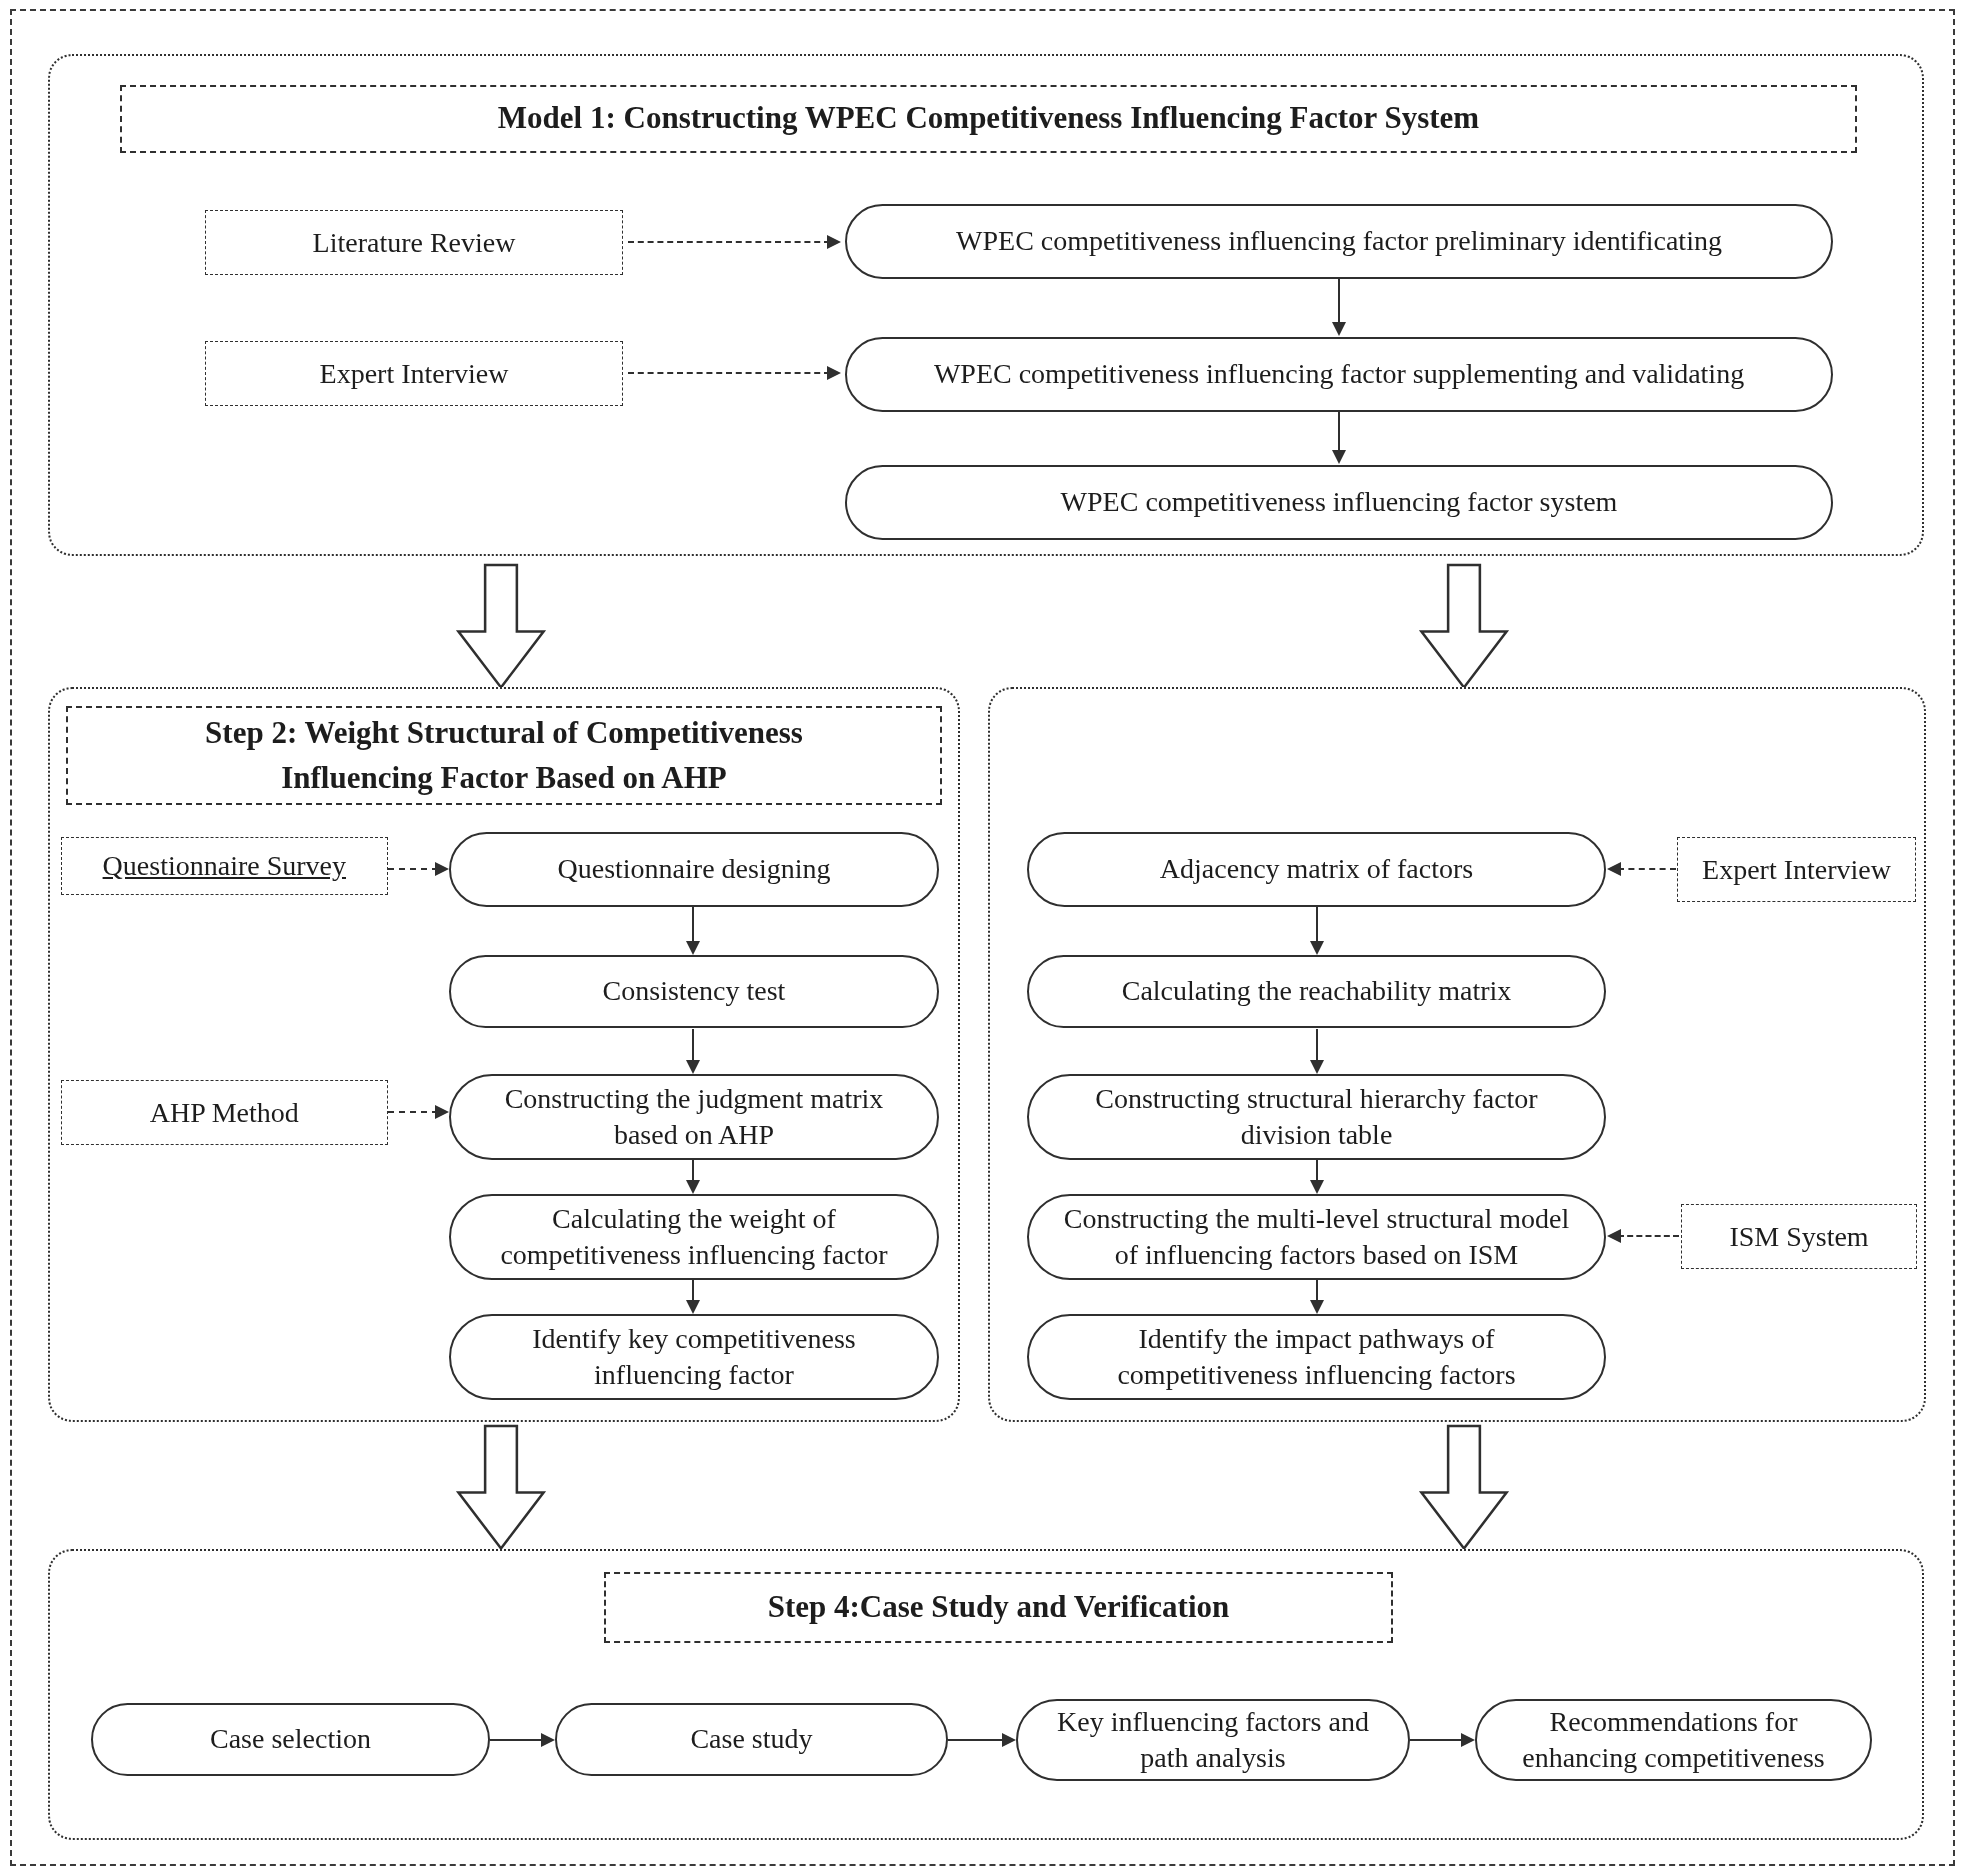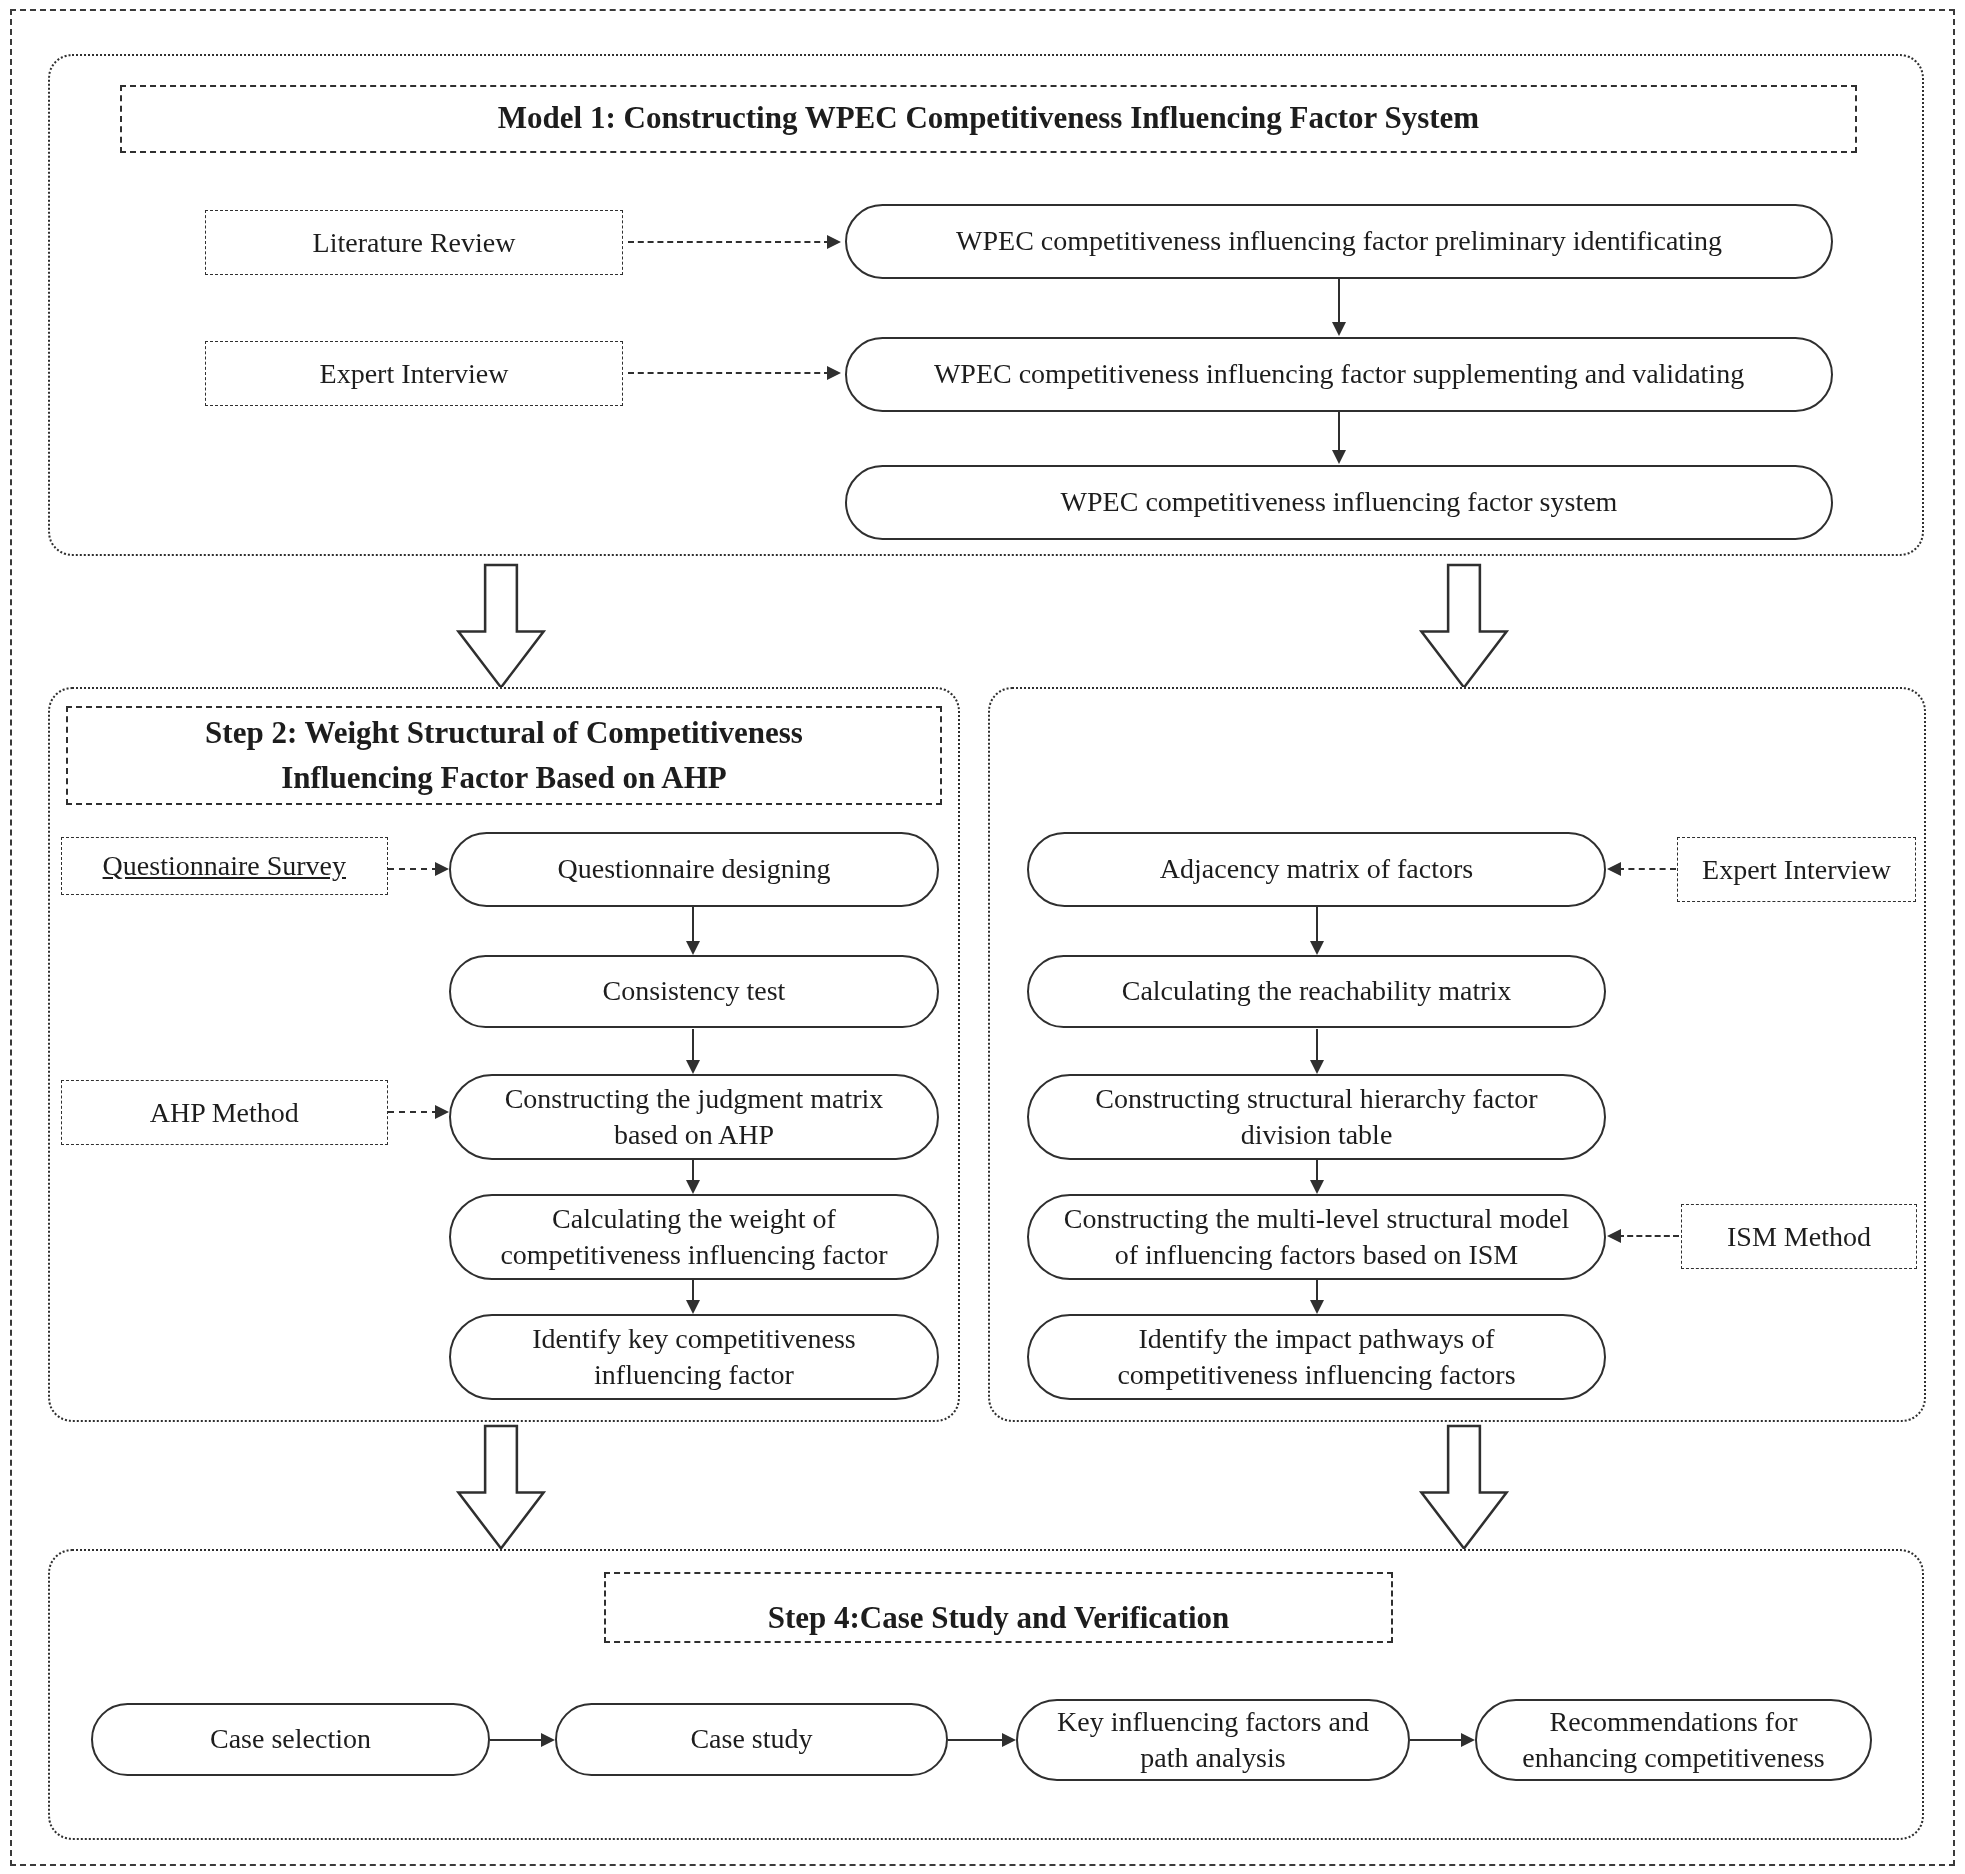--- a/index.html
+++ b/index.html
@@ -92,21 +92,21 @@
   #s3-va2 { left:319px; top:340px; height:45px; }
   #s3-b3 { left:37px; top:385px; width:579px; height:86px; }
   #s3-va3 { left:319px; top:471px; height:34px; }
   #s3-b4 { left:37px; top:505px; width:579px; height:86px; }
   #s3-ha2 { left:617px; top:539px; width:72px; }
   #s3-ism { left:691px; top:515px; width:236px; height:65px; }
   #s3-va4 { left:319px; top:591px; height:34px; }
   #s3-b5 { left:37px; top:625px; width:579px; height:86px; }
 
   #p4 { left:48px; top:1549px; width:1876px; height:291px; }
-  #t4 { left:554px; top:21px; width:789px; height:71px;justify-content:flex-end; }
+  #t4 { left:554px; top:21px; width:789px; height:71px; }
   #s4-b1 { left:41px; top:152px; width:399px; height:73px; }
   #s4-ha1 { left:440px; top:181px; width:65px; }
   #s4-b2 { left:505px; top:152px; width:393px; height:73px; }
   #s4-ha2 { left:898px; top:181px; width:68px; }
   #s4-b3 { left:966px; top:148px; width:394px; height:82px; }
   #s4-ha3 { left:1360px; top:181px; width:65px; }
   #s4-b4 { left:1425px; top:148px; width:397px; height:82px; }
 </style>
 </head>
 <body>
@@ -160,21 +160,21 @@
     <div class="stadium" id="s3-b1">Adjacency matrix of factors</div>
     <div class="ha left" id="s3-ha1"></div>
     <div class="dash-box" id="s3-exp">Expert Interview</div>
     <div class="va" id="s3-va1"></div>
     <div class="stadium" id="s3-b2">Calculating the reachability matrix</div>
     <div class="va" id="s3-va2"></div>
     <div class="stadium" id="s3-b3">Constructing structural hierarchy factor division table</div>
     <div class="va" id="s3-va3"></div>
     <div class="stadium" id="s3-b4">Constructing the multi-level structural model of influencing factors based on ISM</div>
     <div class="ha left" id="s3-ha2"></div>
-    <div class="dash-box" id="s3-ism">ISM Method</div>
+    <div class="dash-box" id="s3-ism">ISM System</div>
     <div class="va" id="s3-va4"></div>
     <div class="stadium" id="s3-b5">Identify the impact pathways of competitiveness influencing factors</div>
   </section>
 
   <svg class="blk" id="blk3" viewBox="0 0 170 200">
     <polygon points="60,3 110,3 110,108 152,108 85,196 18,108 60,108" fill="#ffffff" stroke="#2f2f2f" stroke-width="4"></polygon>
   </svg>
   <svg class="blk" id="blk4" viewBox="0 0 170 200">
     <polygon points="60,3 110,3 110,108 152,108 85,196 18,108 60,108" fill="#ffffff" stroke="#2f2f2f" stroke-width="4"></polygon>
   </svg>

